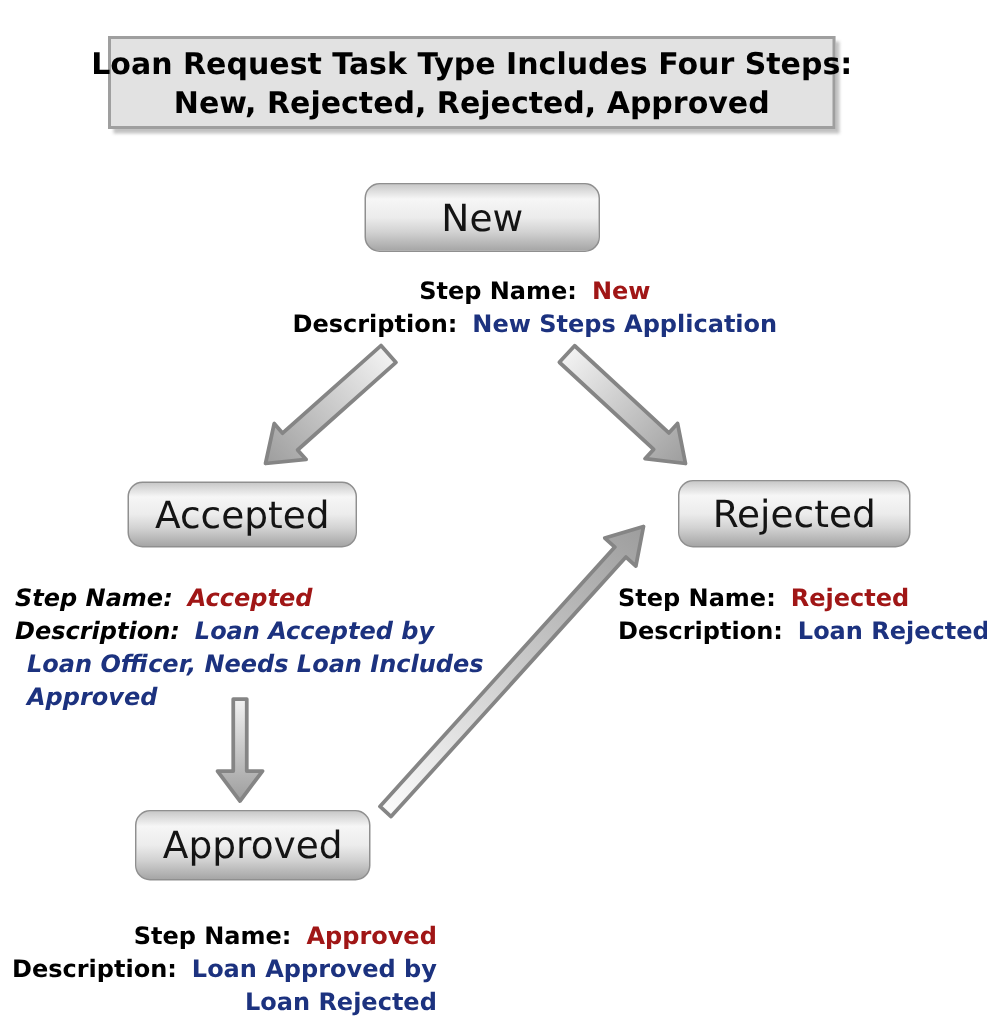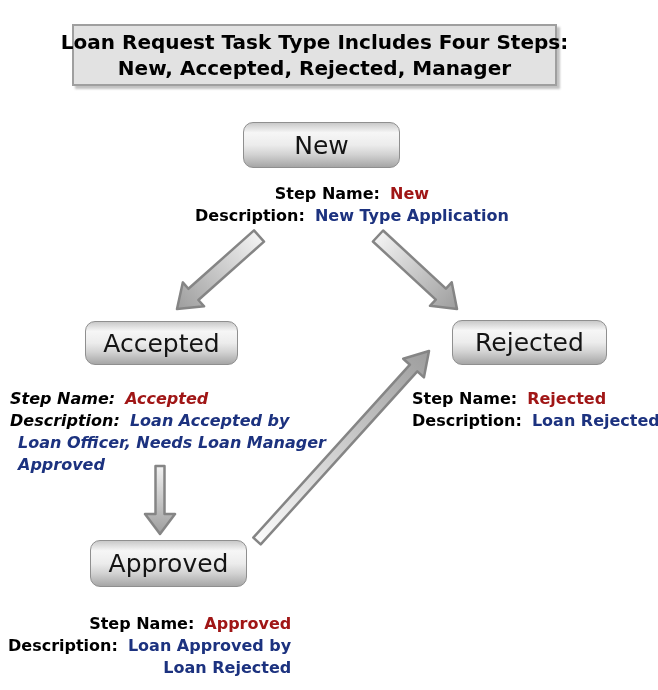--- a/index.html
+++ b/index.html
@@ -42,21 +42,21 @@
   #anno-rejected{left:412px;top:388px;}
   #anno-approved{left:8px;top:613px;text-align:right;}
 </style>
 </head>
 <body>
 
 <div id="canvas">
 
   <div class="title-box">
     <div class="tline">Loan Request Task Type Includes Four Steps:</div>
-    <div class="tline">New, Accepted, Rejected, Manager</div>
+    <div class="tline">New, Rejected, Rejected, Approved</div>
   </div>
 
   <svg id="arrow-layer" viewBox="0 0 658 690">
     <defs>
       <linearGradient id="g0" gradientUnits="userSpaceOnUse" x1="259" y1="236" x2="177" y2="309">
         <stop offset="0" stop-color="#f2f2f2"></stop>
           <stop offset="1" stop-color="#9d9d9d"></stop>
       </linearGradient>
       <linearGradient id="g1" gradientUnits="userSpaceOnUse" x1="378" y1="236" x2="457" y2="309">
         <stop offset="0" stop-color="#f2f2f2"></stop>
@@ -88,33 +88,33 @@
   </div>
   <div id="node-approved" class="node">
     <span>Approved</span>
   </div>
 
   <div id="anno-new" class="anno">
     <div class="line">
       <span class="lbl">Step Name:</span><span class="val val-step">New</span>
     </div>
     <div class="line">
-      <span class="lbl">Description:</span><span class="val val-desc">New Type Application</span>
+      <span class="lbl">Description:</span><span class="val val-desc">New Steps Application</span>
     </div>
   </div>
 
   <div id="anno-accepted" class="anno">
     <div class="line">
       <span class="lbl">Step Name:</span><span class="val val-step">Accepted</span>
     </div>
     <div class="line">
       <span class="lbl">Description:</span><span class="val val-desc">Loan Accepted by</span>
     </div>
     <div class="line cont">
-      <span class="val-desc">Loan Officer, Needs Loan Manager</span>
+      <span class="val-desc">Loan Officer, Needs Loan Includes</span>
     </div>
     <div class="line cont">
       <span class="val-desc">Approved</span>
     </div>
   </div>
 
   <div id="anno-rejected" class="anno">
     <div class="line">
       <span class="lbl">Step Name:</span><span class="val val-step">Rejected</span>
     </div>

